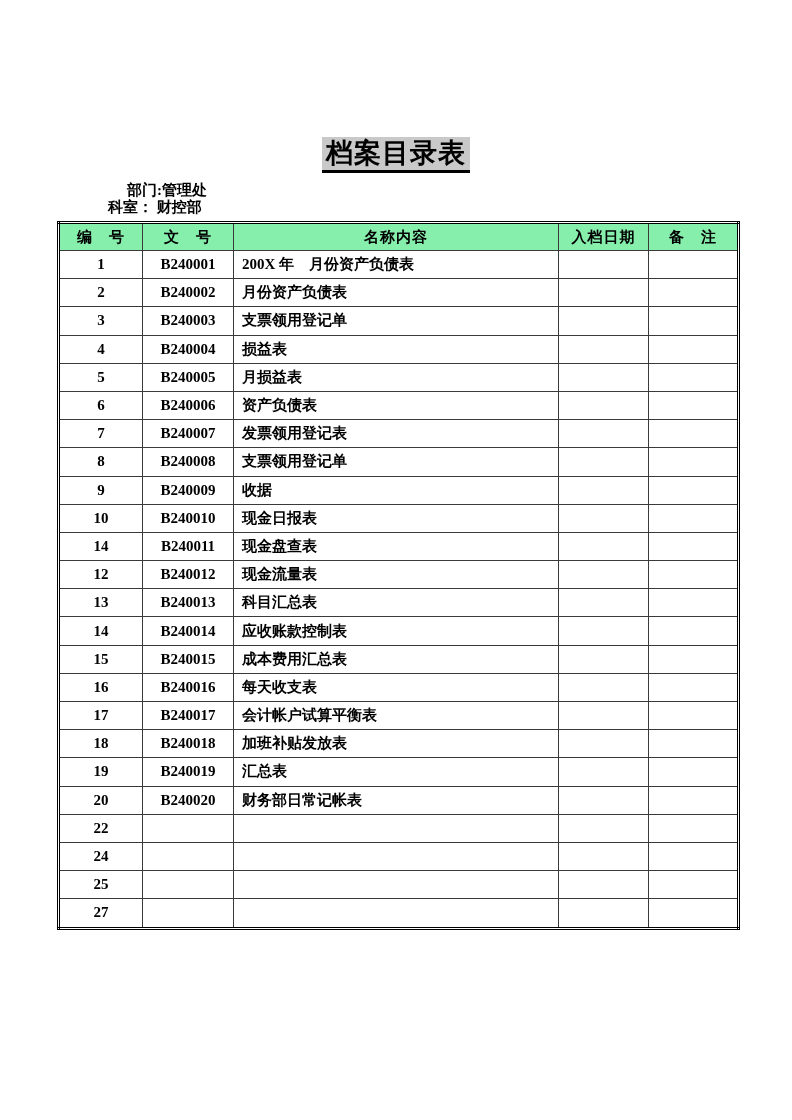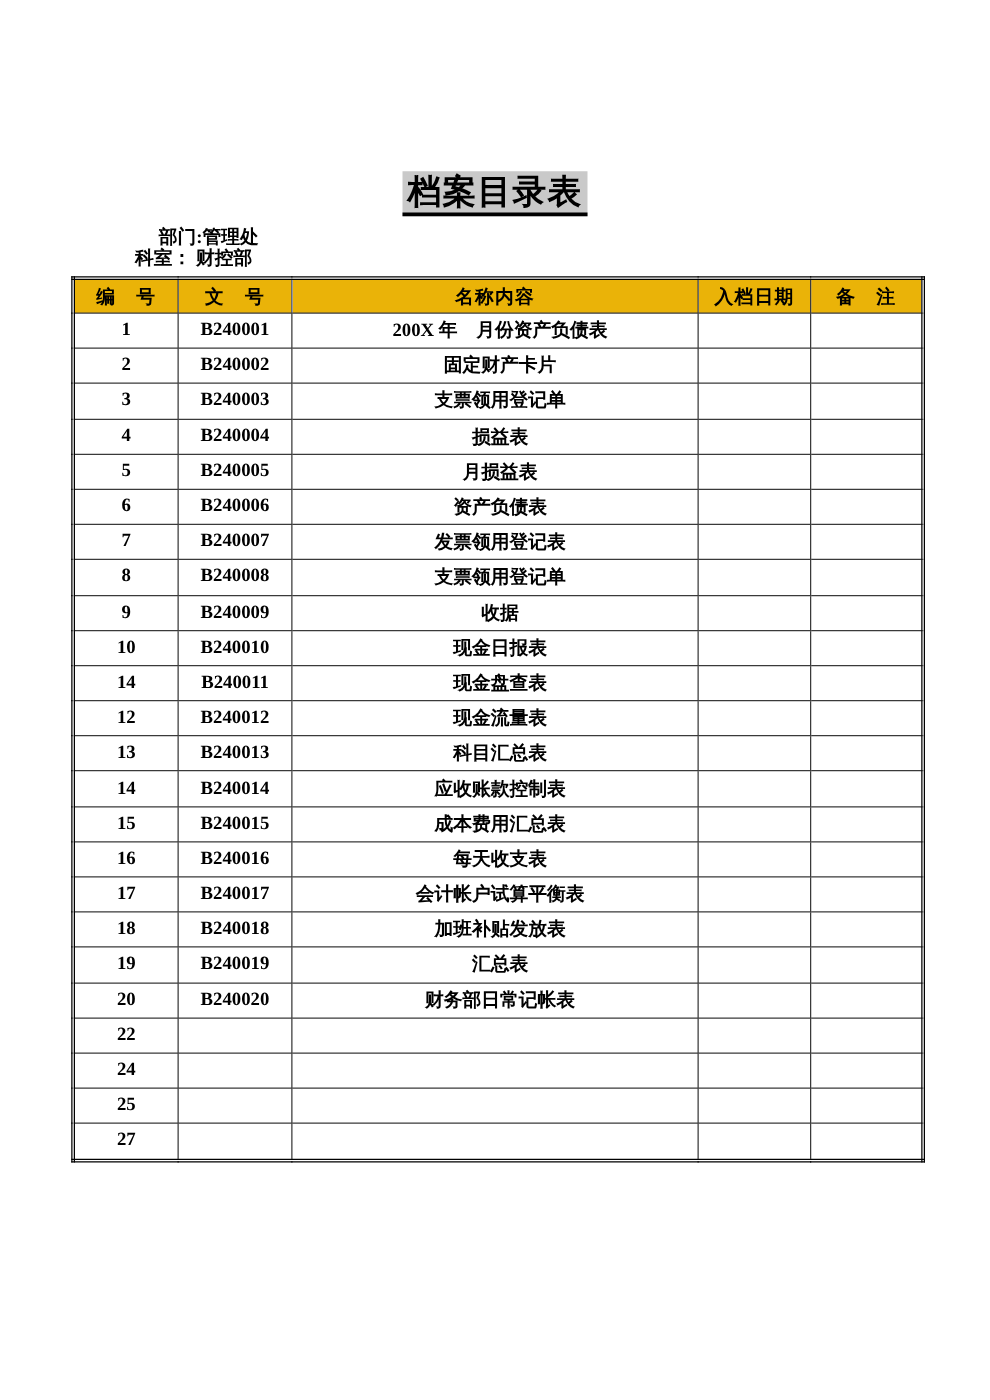--- a/index.html
+++ b/index.html
@@ -48,31 +48,31 @@
   table.archive th,
   table.archive td {
     border: 1px solid #3a3a3a;
     font-size: 15px;
     font-weight: bold;
     padding: 0;
     overflow: hidden;
     white-space: nowrap;
   }
   table.archive thead th {
-    background: #eab308;
+    background: #86efac;
     height: 26px;
     text-align: center;
     letter-spacing: 1px;
   }
   table.archive td {
     height: 27.2px;
     text-align: center;
   }
   table.archive td.name-cell {
-    text-align: center;
+    text-align: left;
     padding-left: 8px;
   }
   col.c-no    { width: 84px; }
   col.c-doc   { width: 91px; }
   col.c-name  { width: 325px; }
   col.c-date  { width: 90px; }
   col.c-rem   { width: 90px; }
 </style>
 </head>
 <body>
@@ -109,21 +109,21 @@
         <tr>
       <td class="no-cell">1</td>
       <td class="doc-cell">B240001</td>
       <td class="name-cell">200X 年　月份资产负债表</td>
       <td class="date-cell"></td>
       <td class="remark-cell"></td>
     </tr>
         <tr>
       <td class="no-cell">2</td>
       <td class="doc-cell">B240002</td>
-      <td class="name-cell">固定财产卡片</td>
+      <td class="name-cell">月份资产负债表</td>
       <td class="date-cell"></td>
       <td class="remark-cell"></td>
     </tr>
         <tr>
       <td class="no-cell">3</td>
       <td class="doc-cell">B240003</td>
       <td class="name-cell">支票领用登记单</td>
       <td class="date-cell"></td>
       <td class="remark-cell"></td>
     </tr>

